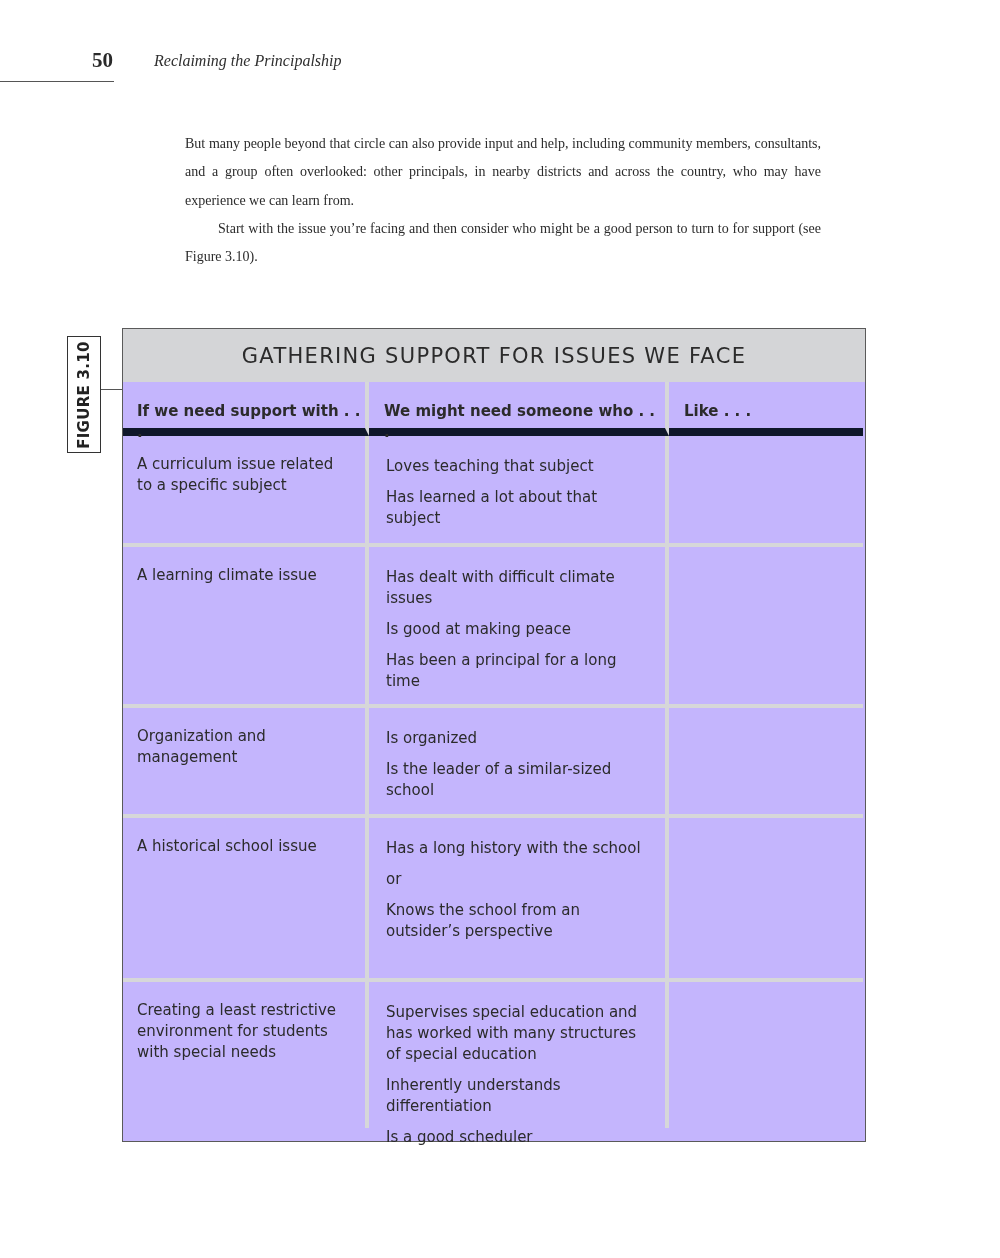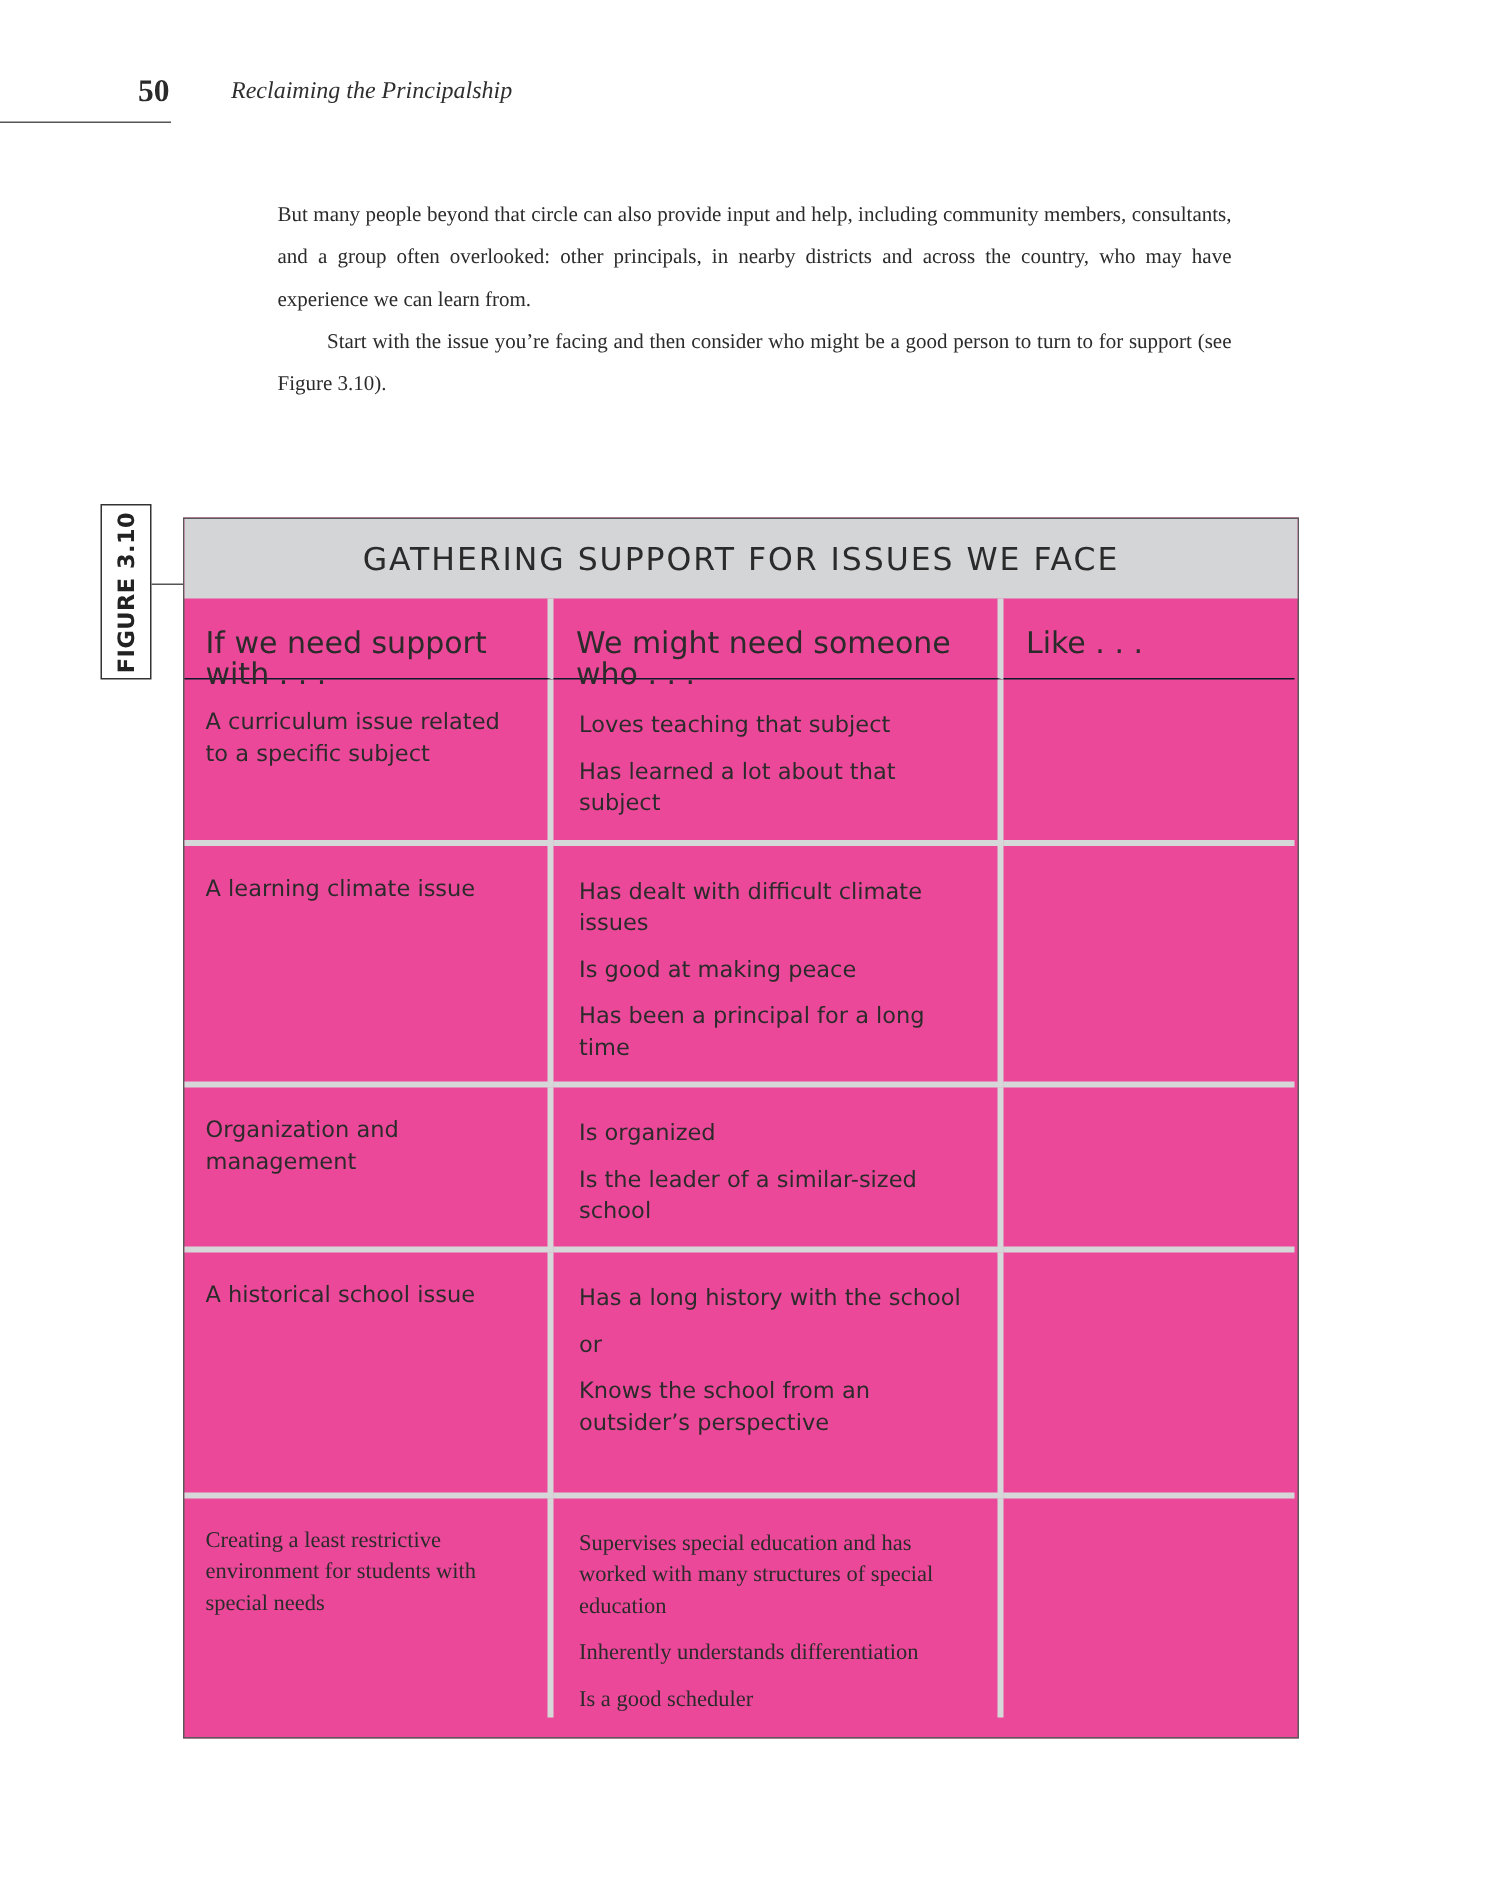--- a/index.html
+++ b/index.html
@@ -11,38 +11,38 @@
     .head-rule { position: absolute; left: 0; top: 81px; width: 114px; height: 1px; background: #555; }
 
     .body-text { position: absolute; left: 185px; top: 130px; width: 636px; font-family: "Liberation Serif", "DejaVu Serif", serif; font-size: 14px; line-height: 28.3px; color: #2b2b2b; text-align: justify; }
     .body-text p { margin: 0; }
     .body-text p.indent { text-indent: 33px; }
 
     .figure-tag { position: absolute; left: 67px; top: 336px; width: 34px; height: 117px; border: 1px solid #333; box-sizing: border-box; }
     .figure-tag span { position: absolute; left: 50%; top: 50%; transform: translate(-50%, -50%) rotate(-90deg); white-space: nowrap; font-family: "DejaVu Sans", sans-serif; font-weight: bold; font-size: 15px; color: #222; letter-spacing: 0.3px; }
     .figure-connector { position: absolute; left: 101px; top: 389px; width: 22px; height: 1px; background: #555; }
 
-    .figure-table { position: absolute; left: 122px; top: 345px; width: 744px; height: 814px; border: 1px solid #5a5a5a; box-sizing: border-box; background: #ec4899; }
+    .figure-table { position: absolute; left: 122px; top: 328px; width: 744px; height: 814px; border: 1px solid #5a5a5a; box-sizing: border-box; background: #c4b5fd; }
     .fig-title { height: 53px; background: #d4d5d7; display: flex; align-items: center; justify-content: center; font-family: "DejaVu Sans", sans-serif; font-size: 21px; letter-spacing: 1.3px; color: #2b2b2b; font-weight: normal; }
 
     .grid { display: grid; grid-template-columns: 246px 300px 194px; }
     .cell { box-sizing: border-box; font-family: "DejaVu Sans", sans-serif; font-size: 15px; line-height: 21px; color: #2b2b2b; }
     .cell.c1, .cell.c2 { border-right: 4px solid #d6d7d9; }
-    .hdr { font-weight: normal; height: 54px; padding: 19px 0 0 14px; border-bottom: 1px solid #0f172a; font-size: 20px; }
+    .hdr { font-weight: bold; height: 54px; padding: 19px 0 0 14px; border-bottom: 8px solid #0f172a; font-size: 15px; }
     .hdr.c2, .hdr.c3 { padding-left: 15px; }
     .row-cell { padding: 18px 14px 0 14px; border-bottom: 4px solid #d6d7d9; }
     .row-cell.c2 { padding-left: 17px; padding-top: 20px; }
     .row-cell.last { border-bottom: none; }
     .item { margin-bottom: 10px; }
 
     .r1 { height: 111px; }
     .r2 { height: 161px; }
     .r3 { height: 110px; }
     .r4 { height: 164px; }
-    .r5 { height: 146px; font-family: Liberation Serif, serif; }
+    .r5 { height: 146px; }
   </style>
 </head>
 <body>
 
 <div class="running-head">
   <span class="page-number">50</span>
   <span class="book-title">Reclaiming the Principalship</span>
 </div>
 <div class="head-rule"></div>
 

